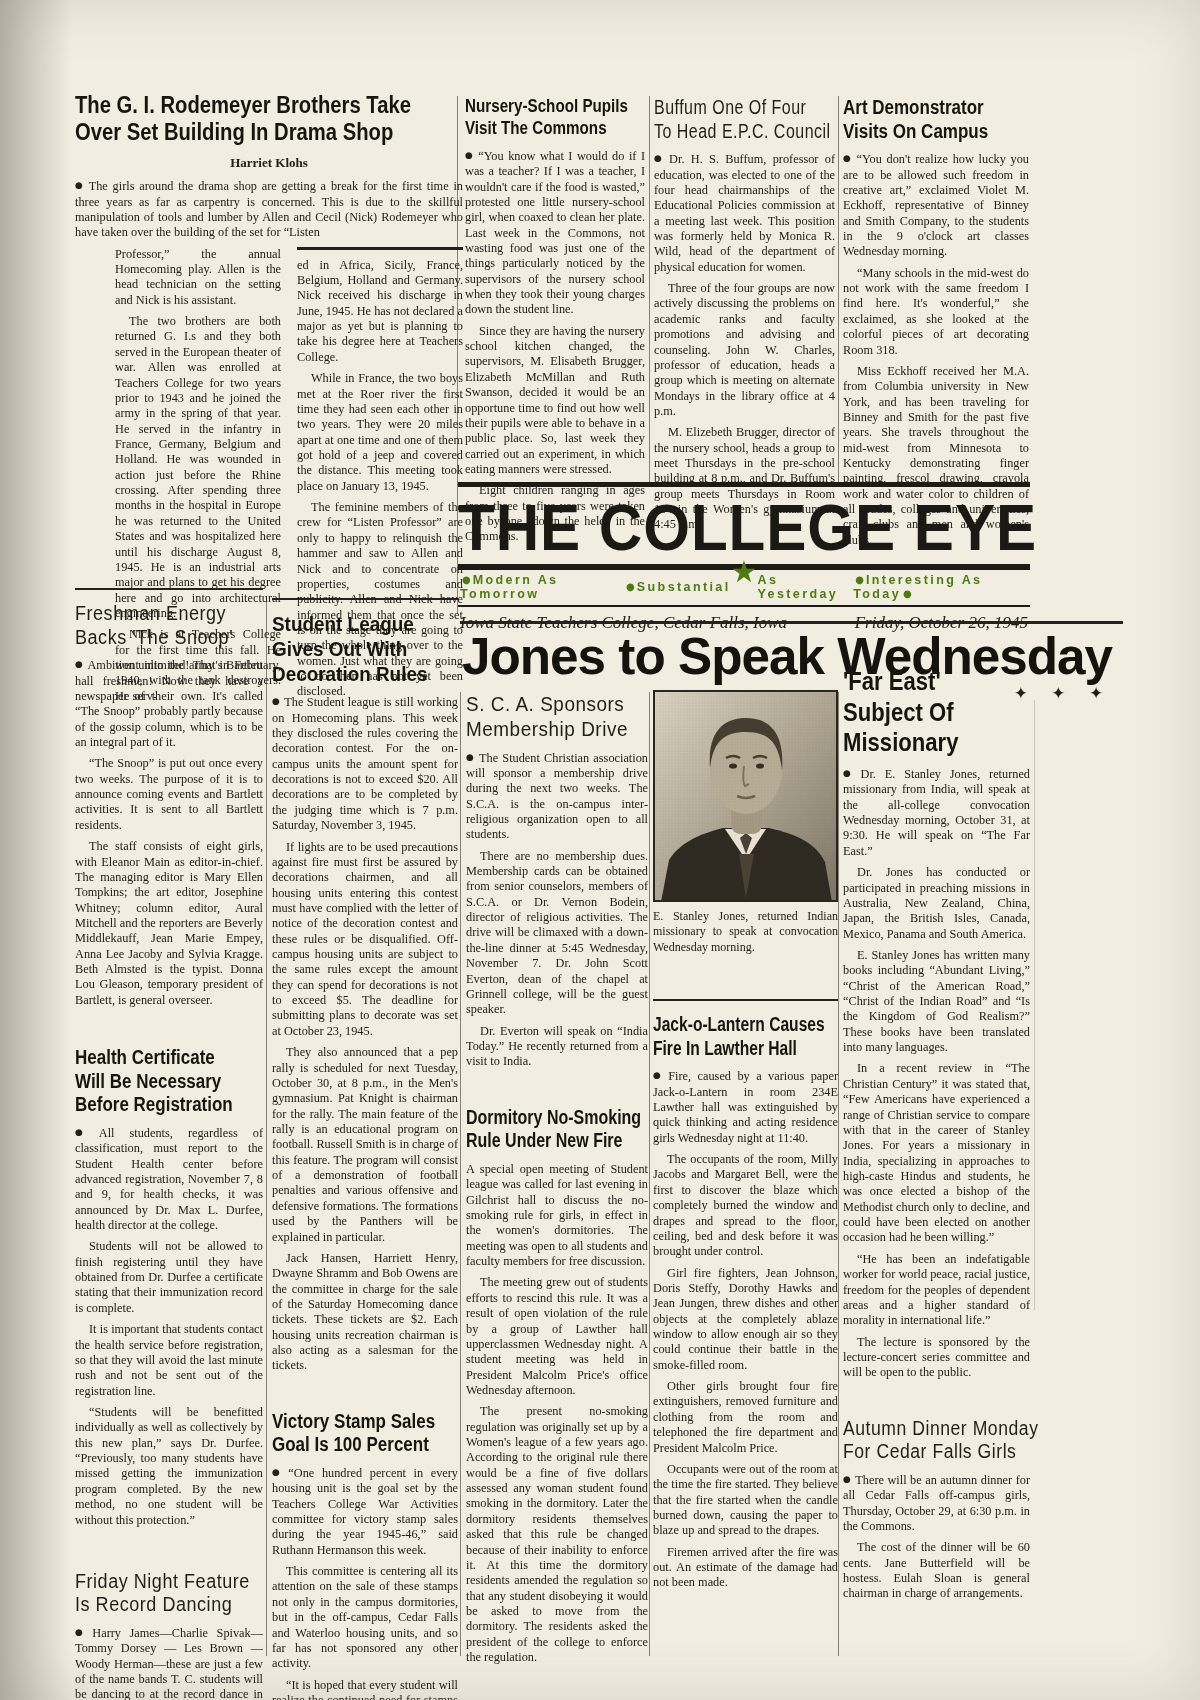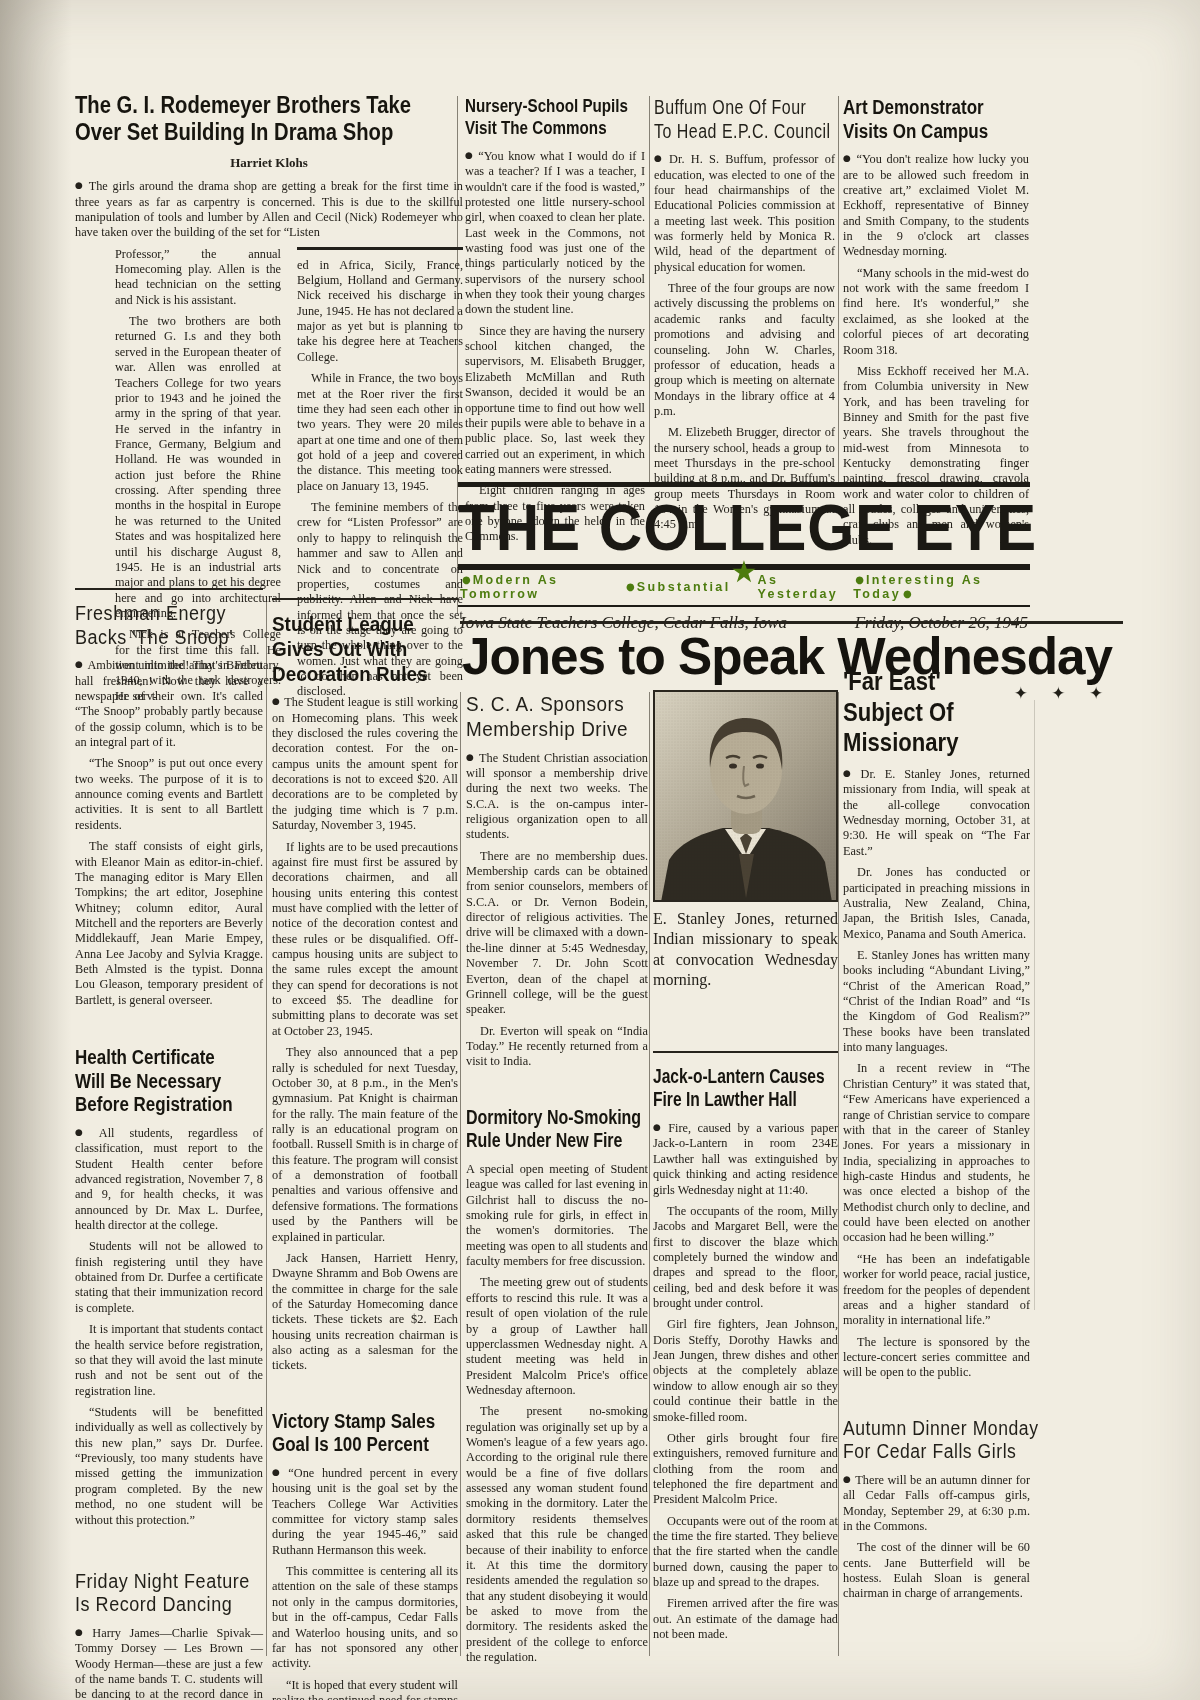--- a/index.html
+++ b/index.html
@@ -46,21 +46,21 @@
   .mast-star{position:relative;top:-15px;font-size:30px;line-height:0;letter-spacing:0;
       font-family:"DejaVu Sans",sans-serif;}
   .dateline{display:flex;justify-content:space-between;font-style:italic;
       font-size:17px;padding:6px 2px 4px 2px;}
 
   .jones{font-family:"Liberation Sans",sans-serif;font-weight:bold;font-size:52px;
       letter-spacing:-1px;white-space:pre;color:#15130e;transform:scaleX(.985);transform-origin:left top;}
   .sparkles{font-family:"DejaVu Sans",sans-serif;font-size:17px;letter-spacing:9px;
       color:#211f18;text-align:center;}
 
-  .caption{font-size:16px;line-height:1.28;text-align:justify;margin-top:7px;}
+  .caption{font-size:12px;line-height:1.28;text-align:justify;margin-top:7px;}
   .photo-frame{line-height:0;}
   .sep-top{border-top:2px solid #26231c;padding-top:12px;}
 </style>
 </head>
 <body>
 
 <div class="page">
   <div class="shade-left"></div>
 
   <div class="vrule" style="left:457px;top:96px;height:518px"></div>
@@ -243,21 +243,21 @@
         <ellipse cx="107" cy="76" rx="4" ry="2.6" fill="#362f26"></ellipse>
         <path d="M73 68 Q80 64 87 68" stroke="#453d30" stroke-width="2.4" fill="none"></path>
         <path d="M100 68 Q107 64 114 68" stroke="#453d30" stroke-width="2.4" fill="none"></path>
         <path d="M91 76 Q89 92 92 96 L96 94" stroke="rgba(70,60,45,.5)" stroke-width="2" fill="none"></path>
         <path d="M84 106 Q93 110 102 106" stroke="#6b6251" stroke-width="2.6" fill="none"></path>
         <rect width="185" height="212" fill="url(#ht)"></rect>
         <rect x="1" y="1" width="183" height="210" fill="none" stroke="#2a261e" stroke-width="2"></rect>
       </svg>
     </div>
     <p class="caption">E. Stanley Jones, returned Indian missionary to speak at convocation Wednesday morning.</p>
-    <div class="article sep-top" style="margin-top:60px">
+    <div class="article sep-top" style="margin-top:44px">
       <h2 class="hl hl-bold" style="font-size:20px;transform:scaleX(.78)">Jack-o-Lantern Causes
 Fire In Lawther Hall</h2>
       <p class="lead"><span class="bullet">●</span><b>Fire, caused by a various</b> <span>paper Jack-o-Lantern in room 234E Lawther hall was extinguished by quick thinking and acting residence girls Wednesday night at 11:40.</span></p>
       <div class="plist">
           <p class="bp">The occupants of the room, Milly Jacobs and Margaret Bell, were the first to discover the blaze which completely burned the window and drapes and spread to the floor, ceiling, bed and desk before it was brought under control.</p>
           <p class="bp">Girl fire fighters, Jean Johnson, Doris Steffy, Dorothy Hawks and Jean Jungen, threw dishes and other objects at the completely ablaze window to allow enough air so they could continue their battle in the smoke-filled room.</p>
           <p class="bp">Other girls brought four fire extinguishers, removed furniture and clothing from the room and telephoned the fire department and President Malcolm Price.</p>
           <p class="bp">Occupants were out of the room at the time the fire started. They believe that the fire started when the candle burned down, causing the paper to blaze up and spread to the drapes.</p>
           <p class="bp">Firemen arrived after the fire was out. An estimate of the damage had not been made.</p>
         </div>
@@ -274,19 +274,19 @@
           <p class="bp">Dr. Jones has conducted or participated in preaching missions in Australia, New Zealand, China, Japan, the British Isles, Canada, Mexico, Panama and South America.</p>
           <p class="bp">E. Stanley Jones has written many books including “Abundant Living,” “Christ of the American Road,” “Christ of the Indian Road” and “Is the Kingdom of God Realism?” These books have been translated into many languages.</p>
           <p class="bp">In a recent review in “The Christian Century” it was stated that, “Few Americans have experienced a range of Christian service to compare with that in the career of Stanley Jones. For years a missionary in India, specializing in approaches to high-caste Hindus and students, he was once elected a bishop of the Methodist church only to decline, and could have been elected on another occasion had he been willing.”</p>
           <p class="bp">“He has been an indefatigable worker for world peace, racial justice, freedom for the peoples of dependent areas and a higher standard of morality in international life.”</p>
           <p class="bp">The lecture is sponsored by the lecture-concert series committee and will be open to the public.</p>
         </div>
     </div>
     <div class="article" style="margin-top:36px">
       <h2 class="hl hl-light" style="font-size:20px;transform:scaleX(.88)">Autumn Dinner Monday
 For Cedar Falls Girls</h2>
-      <p class="lead"><span class="bullet">●</span><b>There will be an</b> <span>autumn dinner for all Cedar Falls off-campus girls, Monday, September 29, at 6:30 p.m. in the Commons.</span></p>
+      <p class="lead"><span class="bullet">●</span><b>There will be an</b> <span>autumn dinner for all Cedar Falls off-campus girls, Thursday, October 29, at 6:30 p.m. in the Commons.</span></p>
       <div class="plist">
           <p class="bp">The cost of the dinner will be 60 cents. Jane Butterfield will be hostess. Eulah Sloan is general chairman in charge of arrangements.</p>
         </div>
     </div>
   </section>
 </div>
 
 </body></html>

